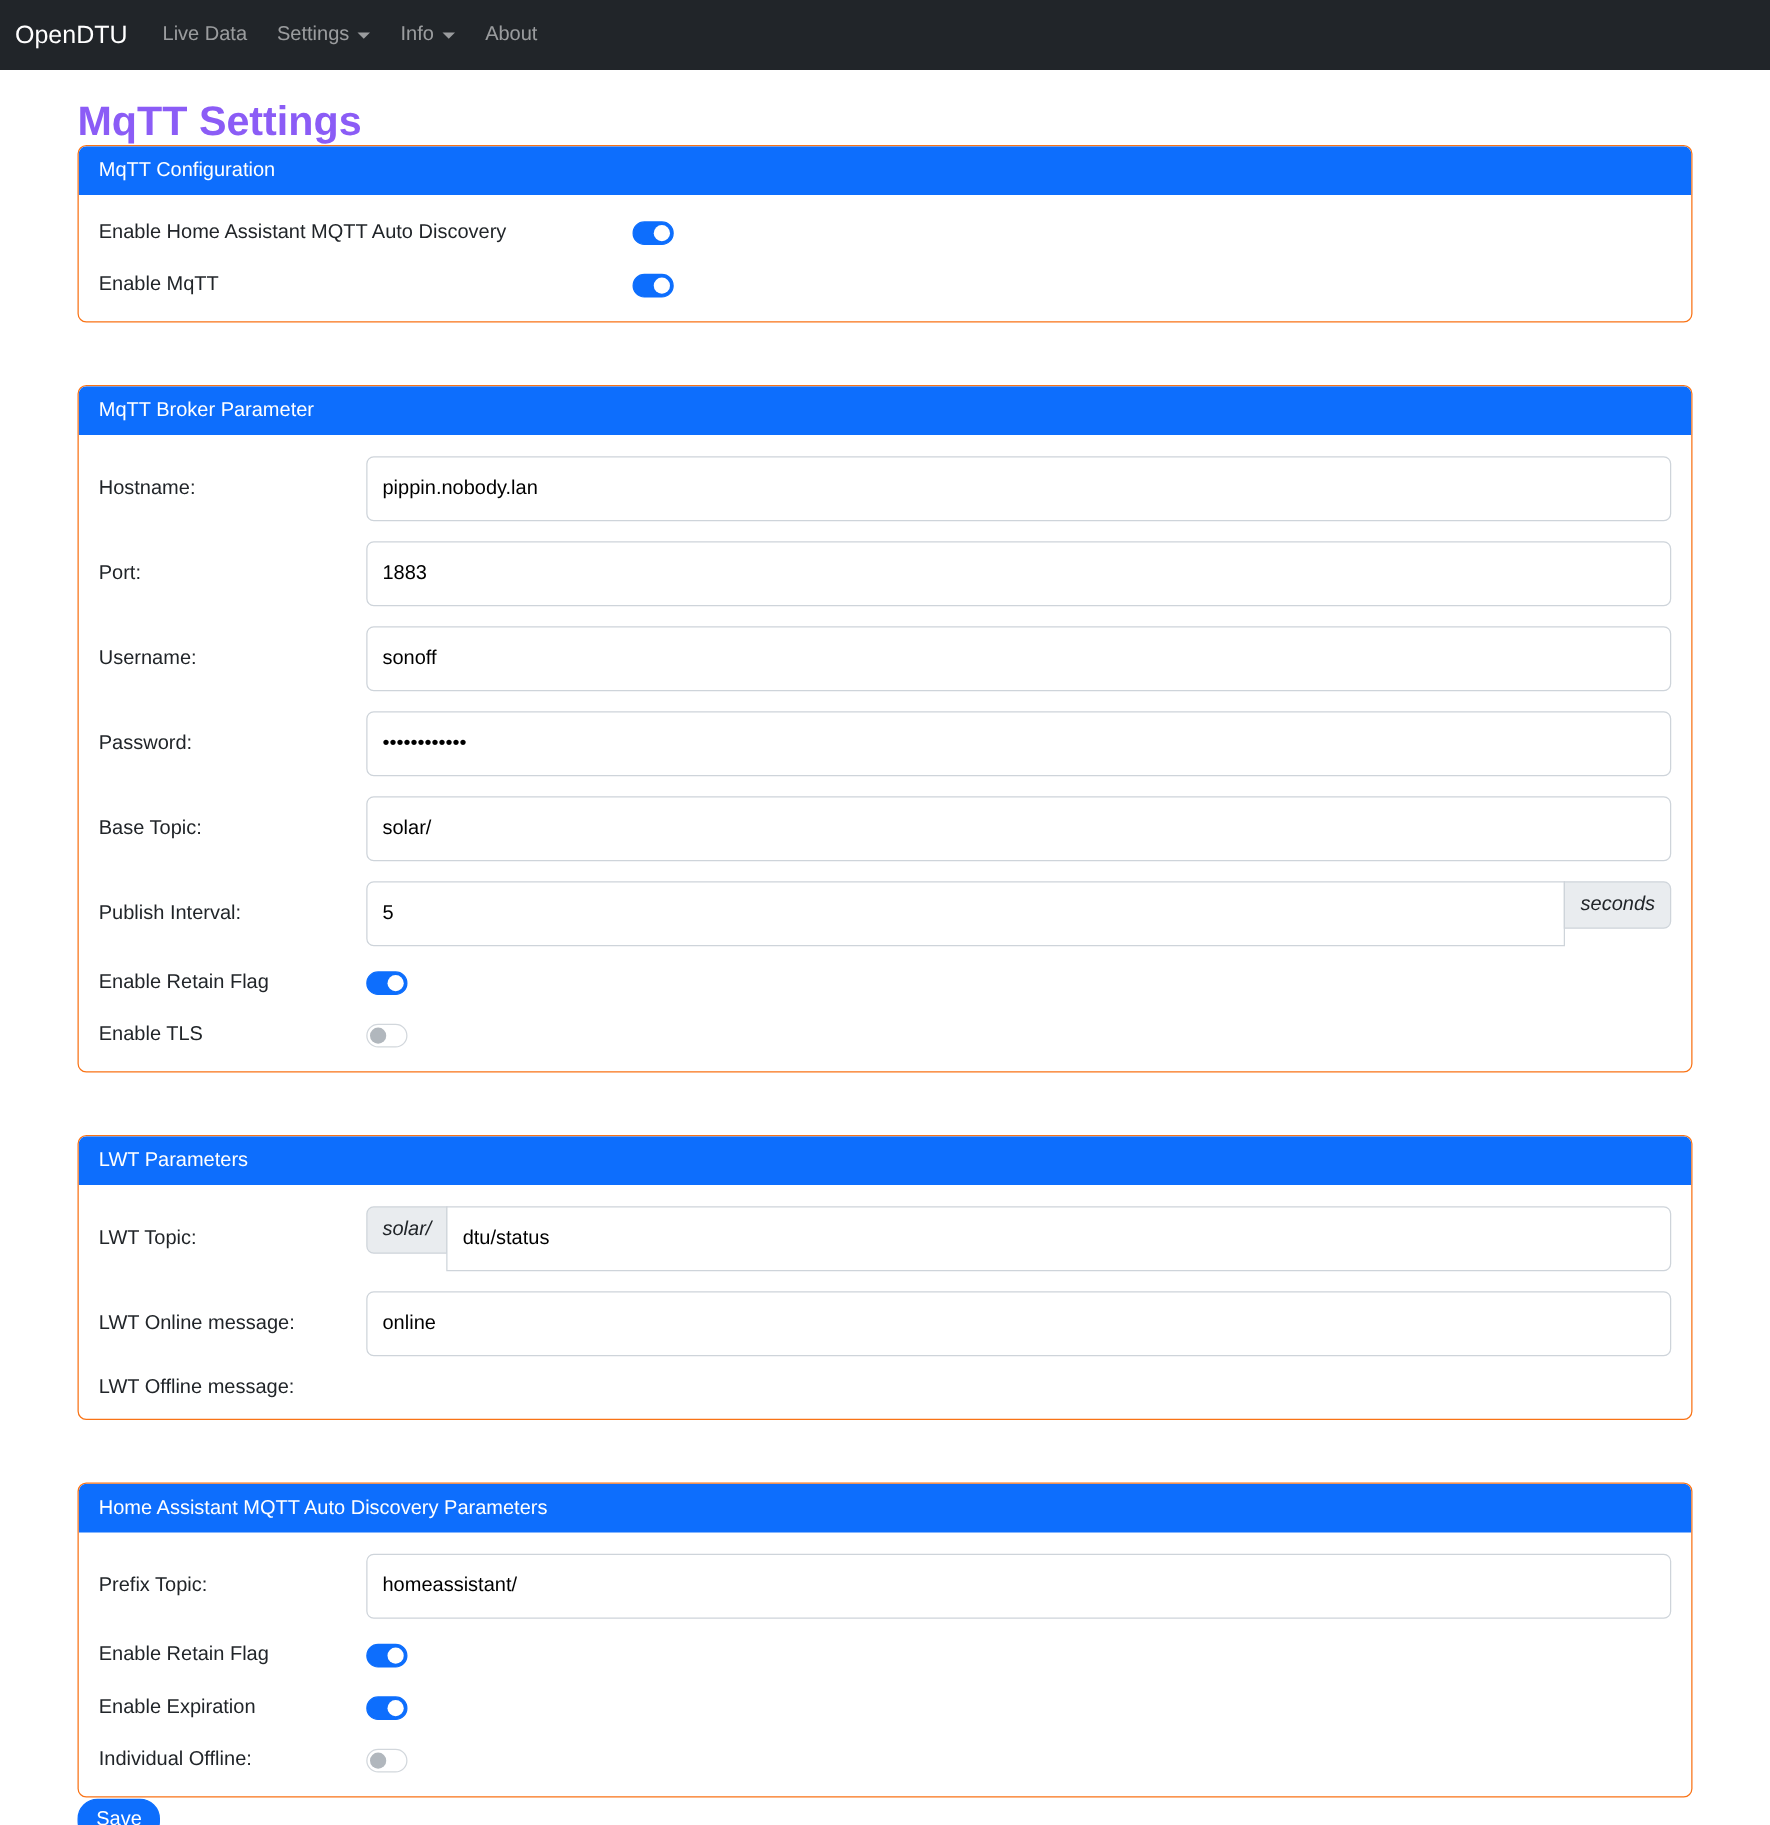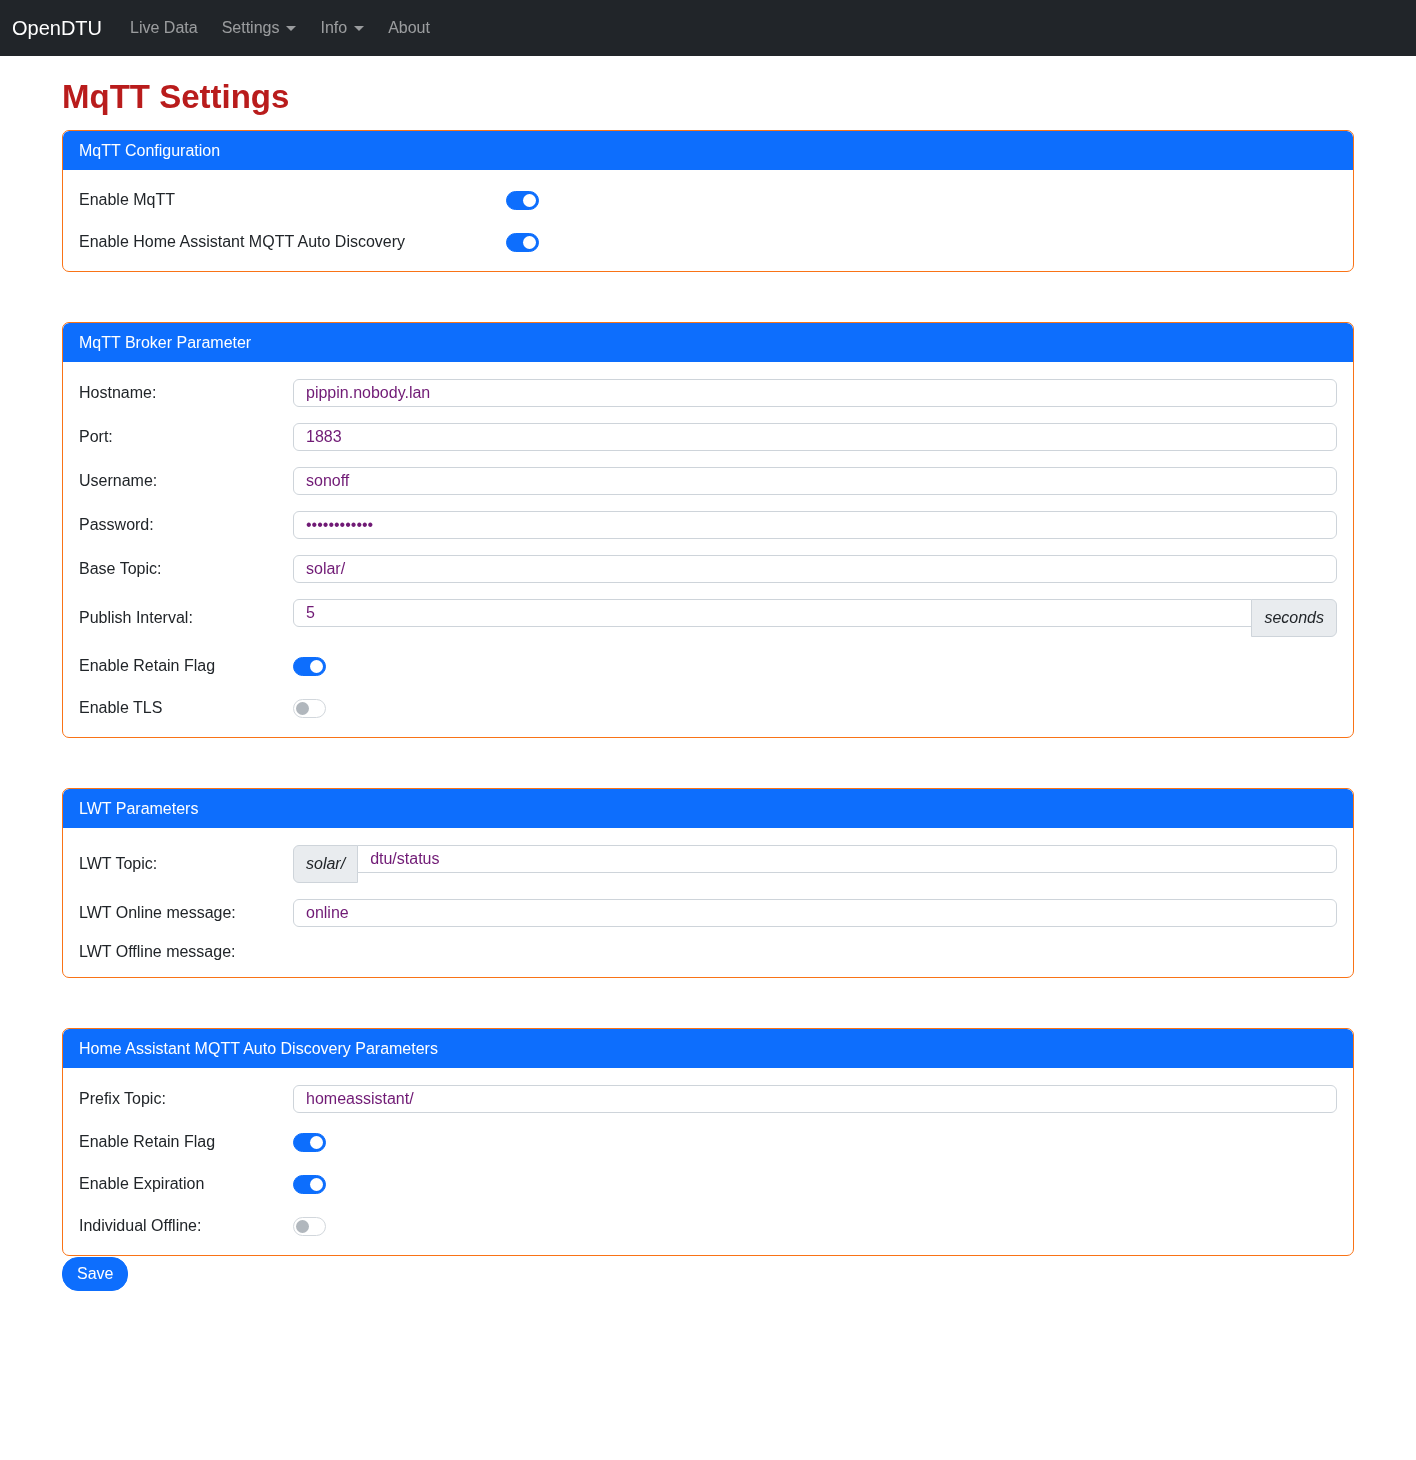--- a/index.html
+++ b/index.html
@@ -29,44 +29,44 @@
   .caret {
     display: inline-block; margin-left: 7px;
     width: 0; height: 0;
     border-left: 5px solid transparent;
     border-right: 5px solid transparent;
     border-top: 5px solid rgba(255,255,255,.55);
   }
 
   
   .main { width: 1292px; margin-left: 62px; padding-top: 22px; }
-  h2.page-title { font-size: 33px; font-weight: 600; letter-spacing: 0; margin-bottom: 14px; color: #b91c1c; }
+  h2.page-title { font-size: 33px; font-weight: 600; letter-spacing: 0; color: #8b5cf6; }
 
   .card {
     border: 1px solid #f97316; border-radius: 7px;
     margin-bottom: 50px; background: #fff; overflow: hidden;
   }
   .card:last-of-type { margin-bottom: 0; }
   .card-header {
     background: #0d6efd; color: #fff;
     padding: 9px 16px; font-size: 16px; line-height: 21px;
     border-radius: 6px 6px 0 0;
   }
   .card-body { padding: 17px 16px 16px 16px; }
 
   .form-row { display: flex; align-items: center; margin-bottom: 16px; }
   .form-row:last-child { margin-bottom: 0; }
   .form-row.switch-row { min-height: 26px; }
   .form-label { width: 214px; flex-shrink: 0; color: #212529; }
   .form-label.wide { width: 427px; }
 
   .form-control {
-    flex: 1; height: 28px; min-width: 0;
+    flex: 1; height: 52px; min-width: 0;
     border: 1px solid #ced4da; border-radius: 6px;
-    padding: 0 12px; font-size: 16px; color: #701a75;
+    padding: 0 12px; font-size: 16px; color: #000000;
     font-family: inherit; background: #fff; outline: none;
   }
   .input-group { display: flex; flex: 1; }
   .input-group .form-control.has-suffix { border-radius: 6px 0 0 6px; }
   .input-group .form-control.has-prefix { border-radius: 0 6px 6px 0; margin-left: -1px; }
   .addon {
     height: 38px; line-height: 36px; padding: 0 12px;
     background: #e9ecef; border: 1px solid #ced4da;
     color: #212529; font-size: 16px; white-space: nowrap; font-style: italic;
   }
@@ -120,25 +120,25 @@
 </nav>
 
 <div class="main">
   <h2 class="page-title">MqTT Settings</h2>
 
   
   <div class="card">
     <div class="card-header">MqTT Configuration</div>
     <div class="card-body">
       <div class="form-row switch-row">
+        <div class="form-label wide">Enable Home Assistant MQTT Auto Discovery</div>
+        <div class="switch sw-on"></div>
+      </div>
+      <div class="form-row switch-row">
         <div class="form-label wide">Enable MqTT</div>
-        <div class="switch sw-on"></div>
-      </div>
-      <div class="form-row switch-row">
-        <div class="form-label wide">Enable Home Assistant MQTT Auto Discovery</div>
         <div class="switch sw-on"></div>
       </div>
     </div>
   </div>
 
   
   <div class="card">
     <div class="card-header">MqTT Broker Parameter</div>
     <div class="card-body">
       <div class="form-row">

